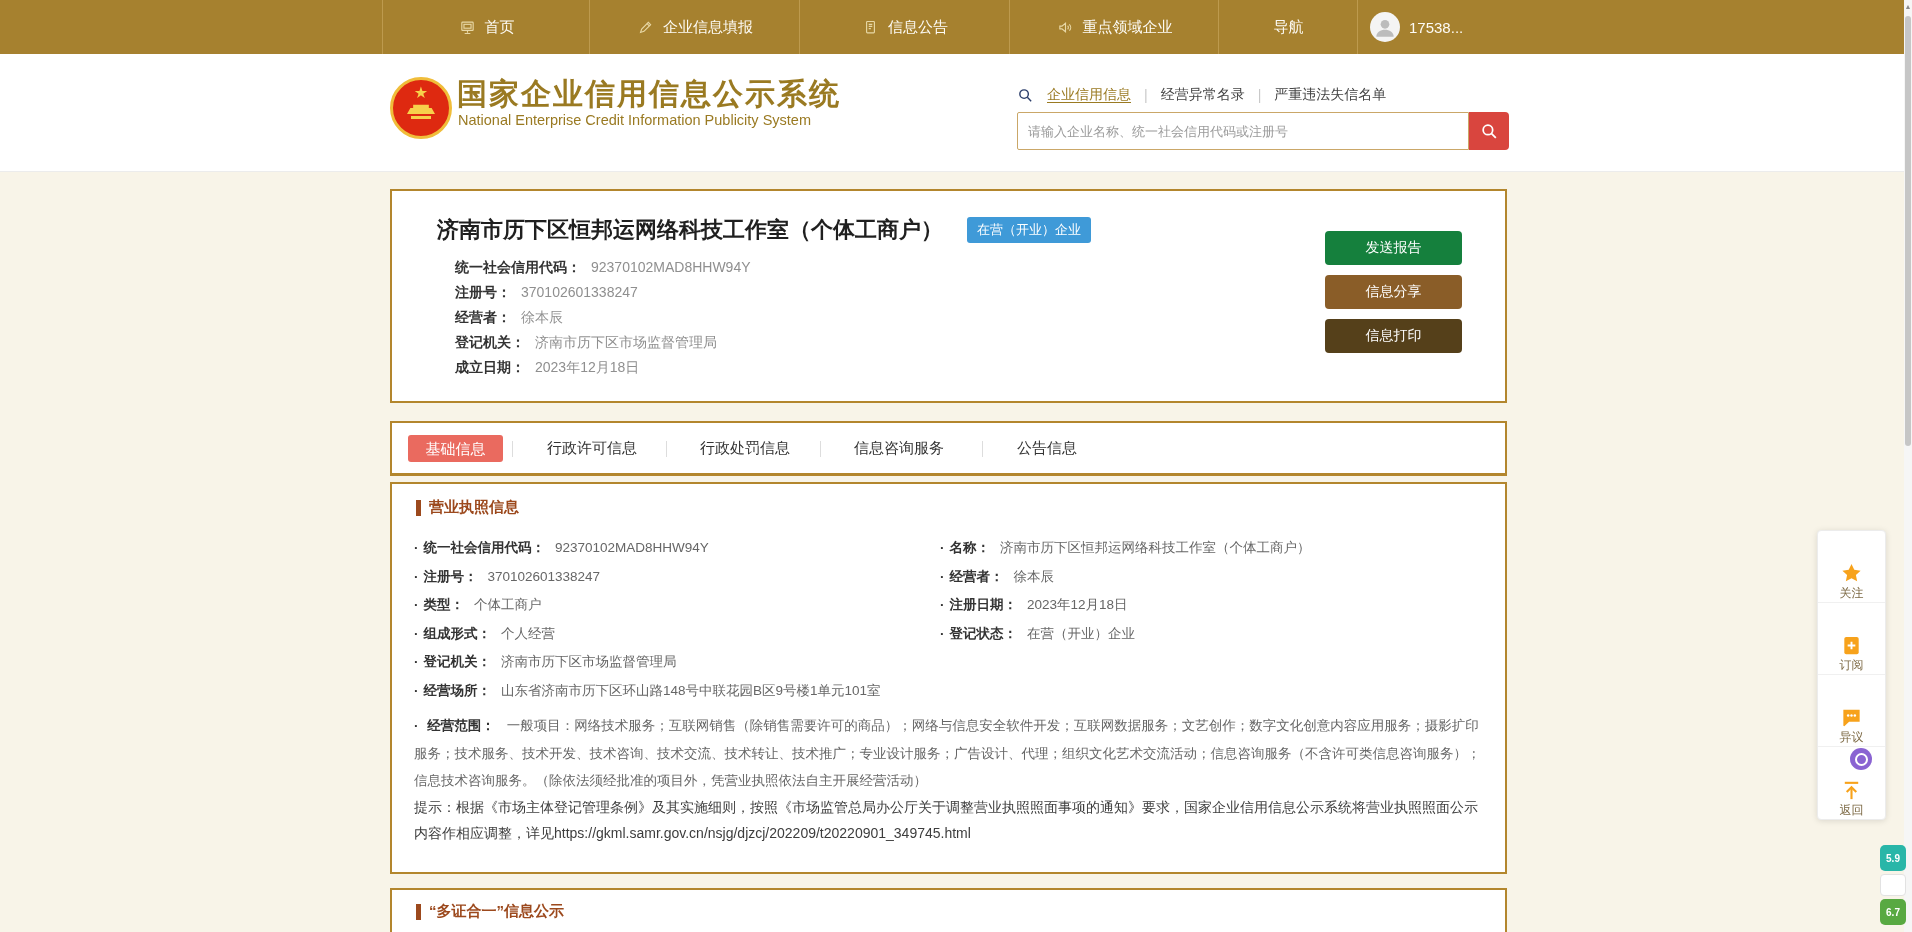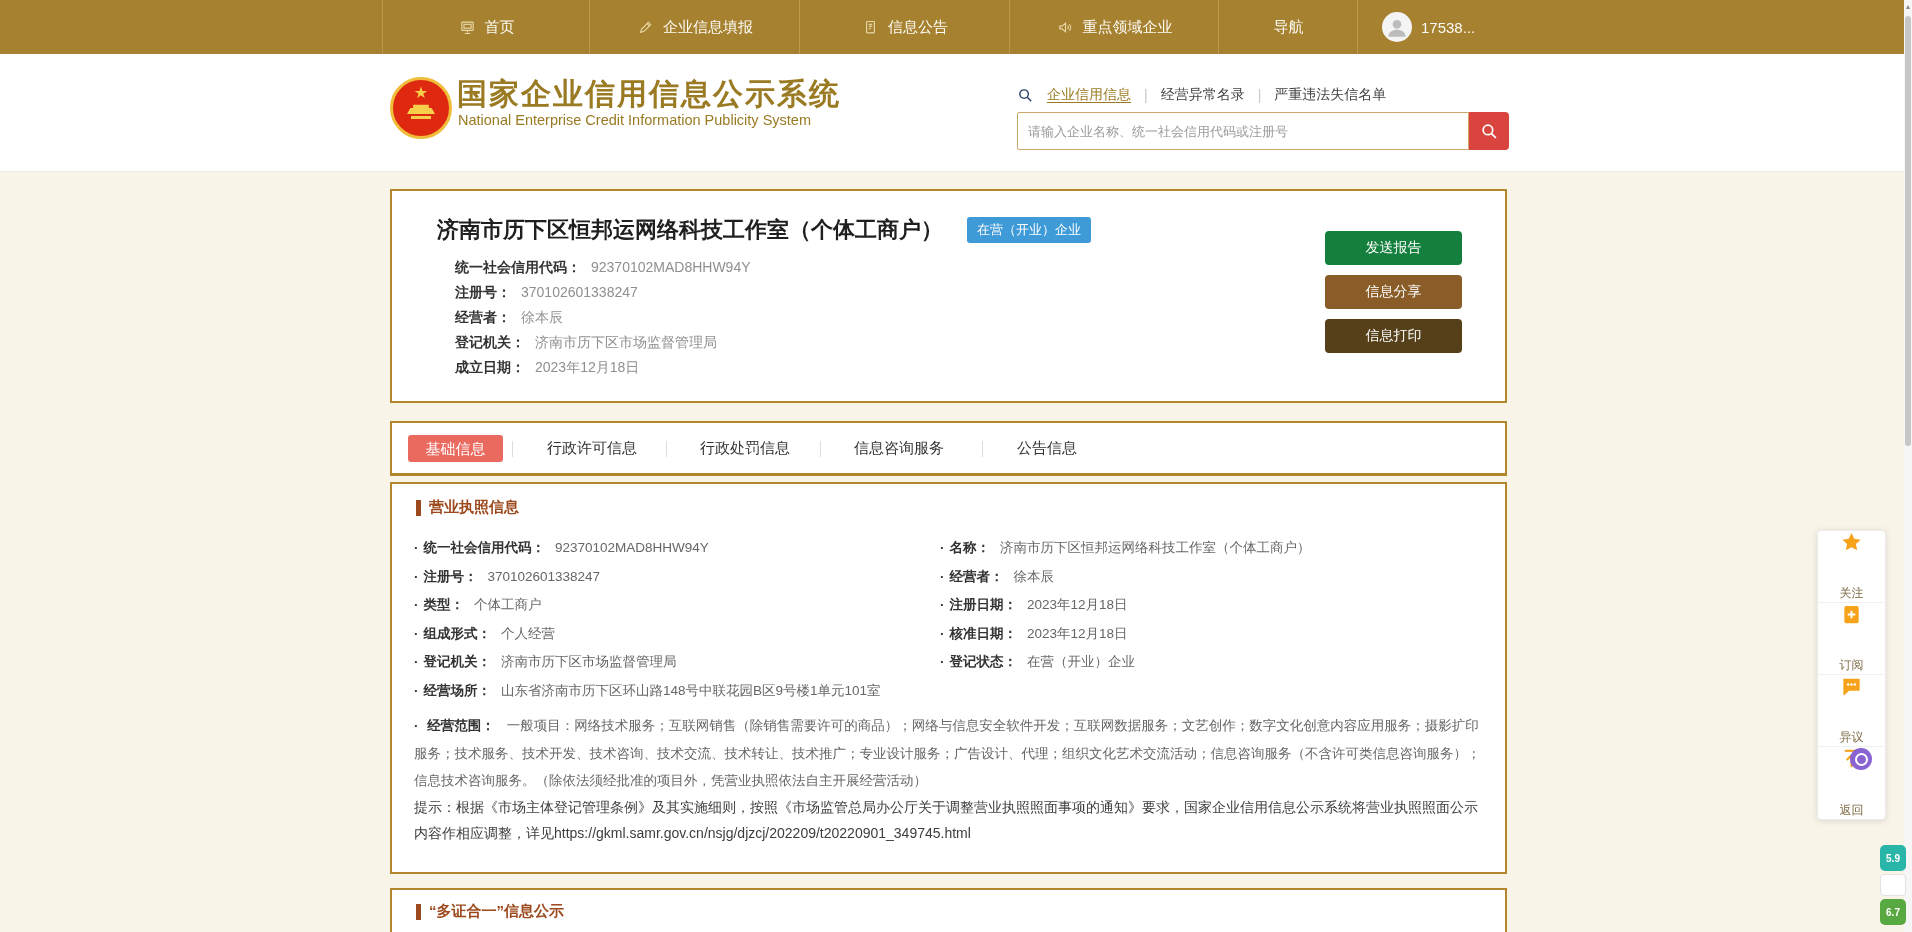--- a/index.html
+++ b/index.html
@@ -5,21 +5,21 @@
   html,body{margin:0;padding:0;}
   body{width:1912px;height:932px;position:relative;overflow:hidden;background:#f8f4e8;
        font-family:"Liberation Sans","DejaVu Sans",sans-serif;-webkit-font-smoothing:antialiased;}
   .abs{position:absolute;}
 
   
   #navbar{left:0;top:0;width:1912px;height:54px;background:#a6812f;}
   .nav-item{position:absolute;top:0;height:54px;display:flex;align-items:center;justify-content:center;
             gap:9px;color:#fdfbf5;font-size:15px;border-left:1px solid #bd9a4e;cursor:pointer;}
   .nav-item svg{width:17px;height:17px;stroke:#e8d8a6;fill:none;stroke-width:1.6;}
-  .nav-user{justify-content:flex-start;padding-left:24px;box-sizing:border-box;}
+  .nav-user{justify-content:flex-start;padding-left:12px;box-sizing:border-box;}
   .avatar{width:30px;height:30px;border-radius:50%;background:#f4f4f4;display:flex;align-items:center;justify-content:center;overflow:hidden;}
   .red-mark{width:21px;height:13px;background:#cb1b1b;}
 
   
   #header{left:0;top:54px;width:1912px;height:117px;background:#ffffff;border-bottom:1px solid #ececec;}
   .emblem{position:absolute;left:390px;top:23px;width:62px;height:62px;border-radius:50%;
           background:#de2910;border:3px solid #f0bd3a;box-sizing:border-box;
           display:flex;flex-direction:column;align-items:center;}
   .emblem .star{color:#f7d04b;font-size:16px;line-height:16px;margin-top:5px;}
   .emblem .gate{width:28px;height:11px;background:#f7d04b;margin-top:2px;
@@ -80,21 +80,21 @@
   .scope .f-label{margin-right:12px;}
   .notice{position:absolute;left:22px;top:310px;width:1068px;font-size:14px;line-height:26px;color:#3d3d3d;}
 
   
   #multi-card{left:390px;top:888px;width:1117px;height:80px;}
 
   
   #side-toolbar{left:1817px;top:530px;width:67px;background:#fff;border:1px solid #ececec;border-radius:4px;
                 box-shadow:0 1px 6px rgba(0,0,0,.12);}
   .tool-item{width:67px;height:72px;box-sizing:border-box;display:flex;flex-direction:column;align-items:center;
-             justify-content:space-between;gap:0;border-bottom:1px solid #f0f0f0;cursor:pointer;}
+             justify-content:flex-end;gap:0;border-bottom:1px solid #f0f0f0;cursor:pointer;}
   .tool-item:last-child{border-bottom:none;}
   .tool-item svg{width:23px;height:23px;}
   .tool-label{font-size:12px;color:#7d6a45;}
   .purple-badge{left:1850px;top:748px;width:22px;height:22px;border-radius:50%;background:#8a63d2;z-index:12;
                 display:flex;align-items:center;justify-content:center;}
   .purple-badge span{width:9px;height:9px;border:2px solid #fff;border-radius:50%;display:block;}
 
   
   #scrollbar{left:1904px;top:0;width:8px;height:932px;background:#f6f6f6;}
   .sb-arrow{left:0;top:0;width:8px;height:14px;color:#8a8a8a;font-size:7px;text-align:center;line-height:14px;}
@@ -227,21 +227,20 @@
     <div class="field"><span class="f-label">类型：</span><span class="f-value">个体工商户</span></div>
     <div class="field"><span class="f-label">组成形式：</span><span class="f-value">个人经营</span></div>
     <div class="field"><span class="f-label">登记机关：</span><span class="f-value">济南市历下区市场监督管理局</span></div>
     <div class="field"><span class="f-label">经营场所：</span><span class="f-value">山东省济南市历下区环山路148号中联花园B区9号楼1单元101室</span></div>
   </div>
 
   <div class="fields col-r">
     <div class="field"><span class="f-label">名称：</span><span class="f-value">济南市历下区恒邦运网络科技工作室（个体工商户）</span></div>
     <div class="field"><span class="f-label">经营者：</span><span class="f-value">徐本辰</span></div>
     <div class="field"><span class="f-label">注册日期：</span><span class="f-value">2023年12月18日</span></div>
-    <div class="field"><span class="f-label">核准日期：</span><span class="f-value">2023年12月18日</span></div>
     <div class="field"><span class="f-label">登记状态：</span><span class="f-value">在营（开业）企业</span></div>
   </div>
 
   <div class="scope">
     <span class="f-label">经营范围：</span><span>一般项目：网络技术服务；互联网销售（除销售需要许可的商品）；网络与信息安全软件开发；互联网数据服务；文艺创作；数字文化创意内容应用服务；摄影扩印服务；技术服务、技术开发、技术咨询、技术交流、技术转让、技术推广；专业设计服务；广告设计、代理；组织文化艺术交流活动；信息咨询服务（不含许可类信息咨询服务）；信息技术咨询服务。（除依法须经批准的项目外，凭营业执照依法自主开展经营活动）</span>
   </div>
 
   <div class="notice">提示：根据《市场主体登记管理条例》及其实施细则，按照《市场监管总局办公厅关于调整营业执照照面事项的通知》要求，国家企业信用信息公示系统将营业执照照面公示内容作相应调整，详见https://gkml.samr.gov.cn/nsjg/djzcj/202209/t20220901_349745.html</div>
 </div>
 

